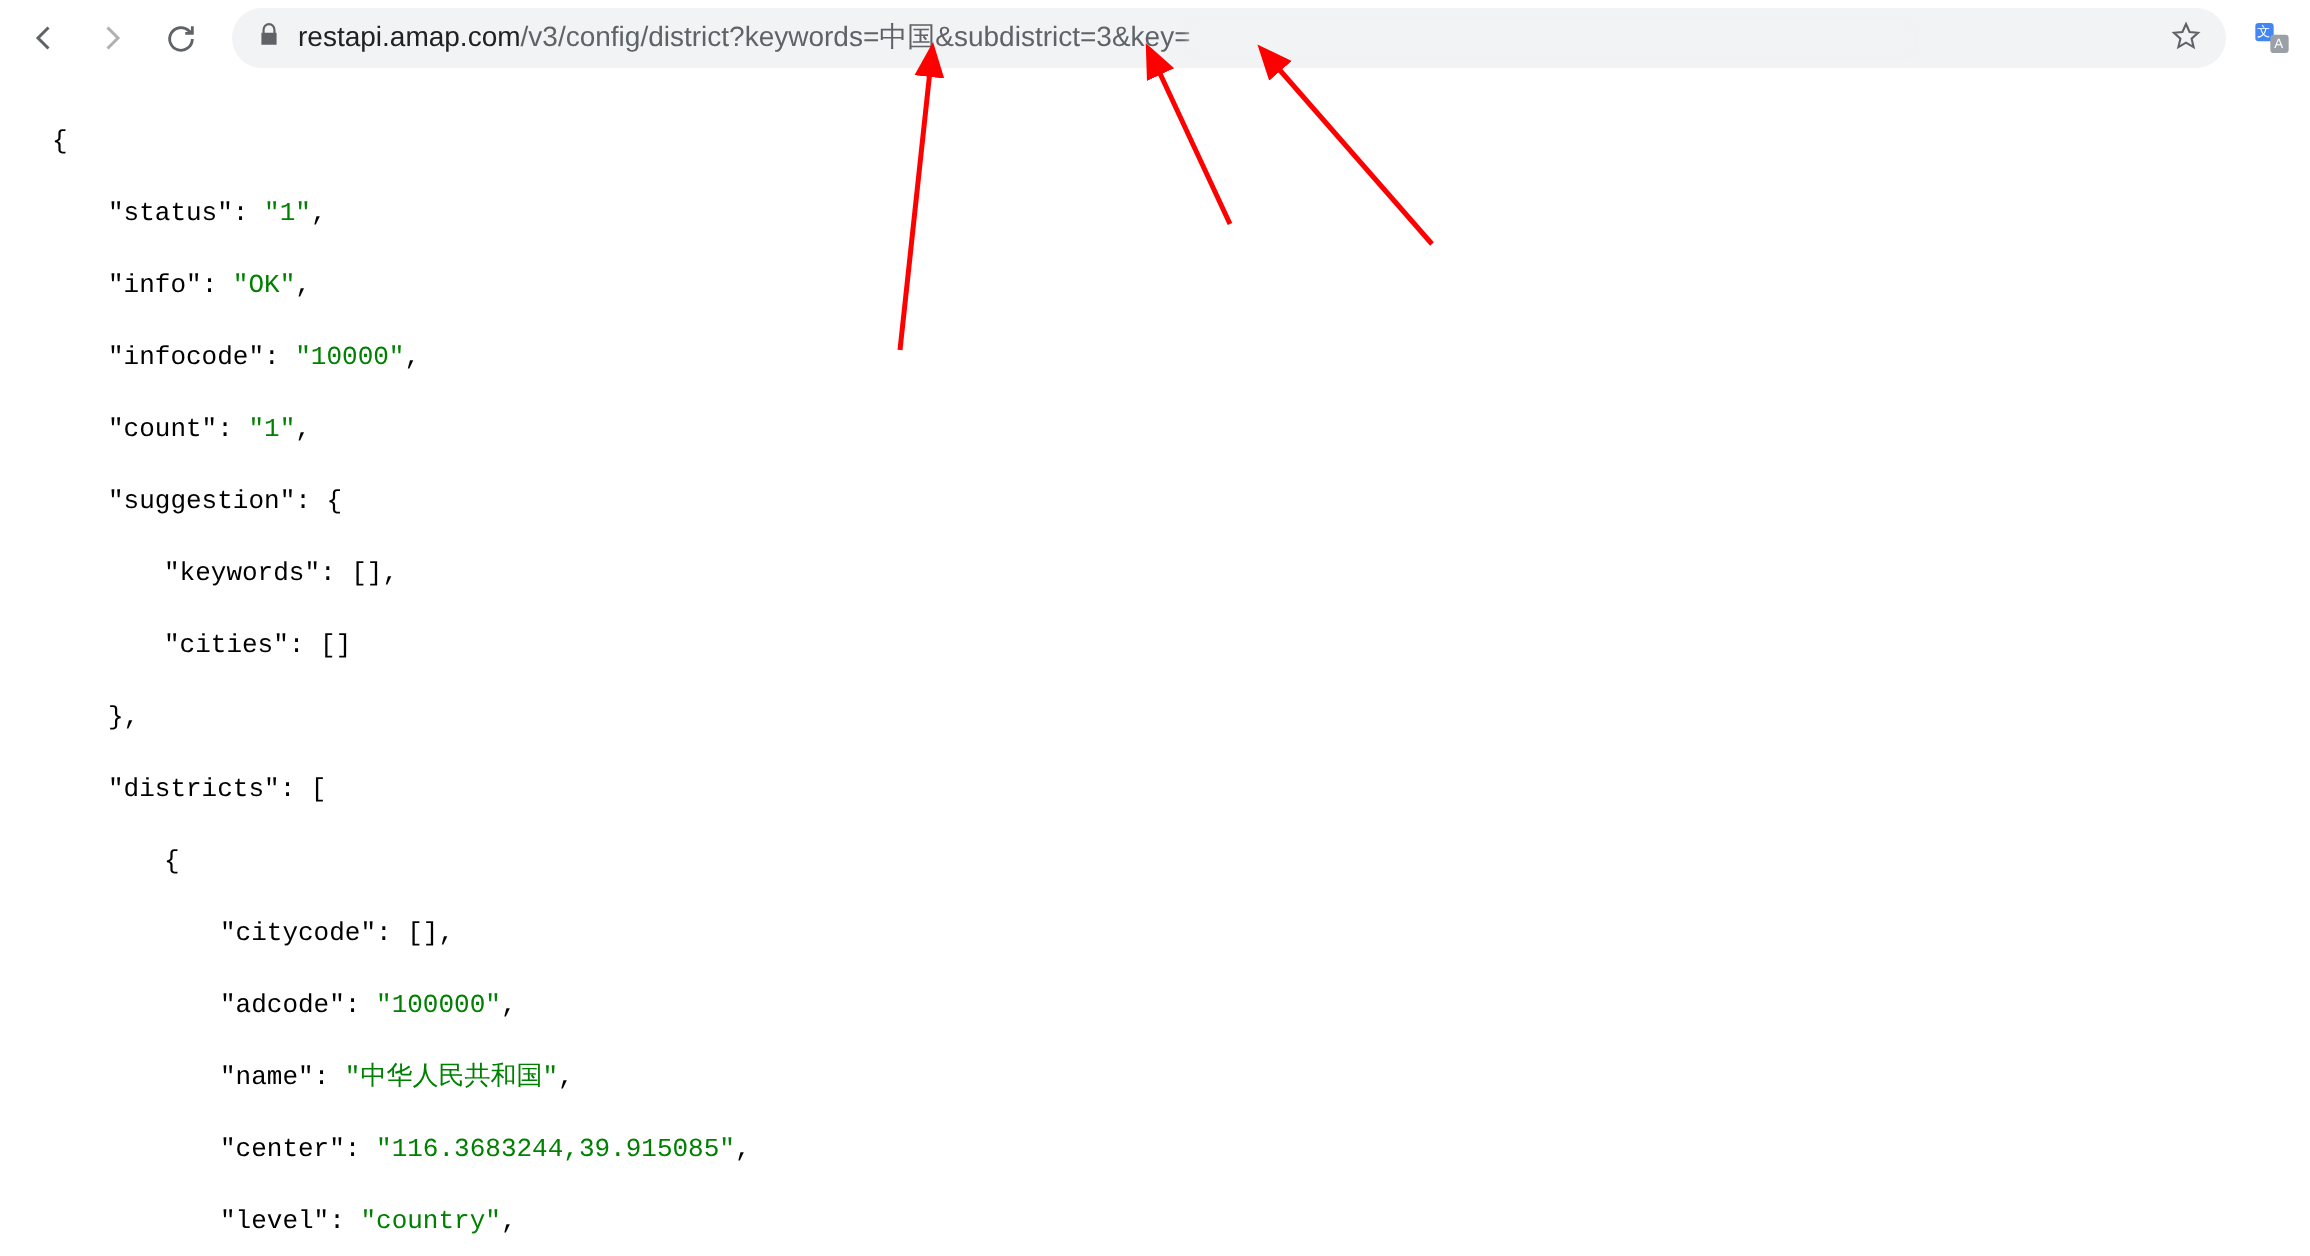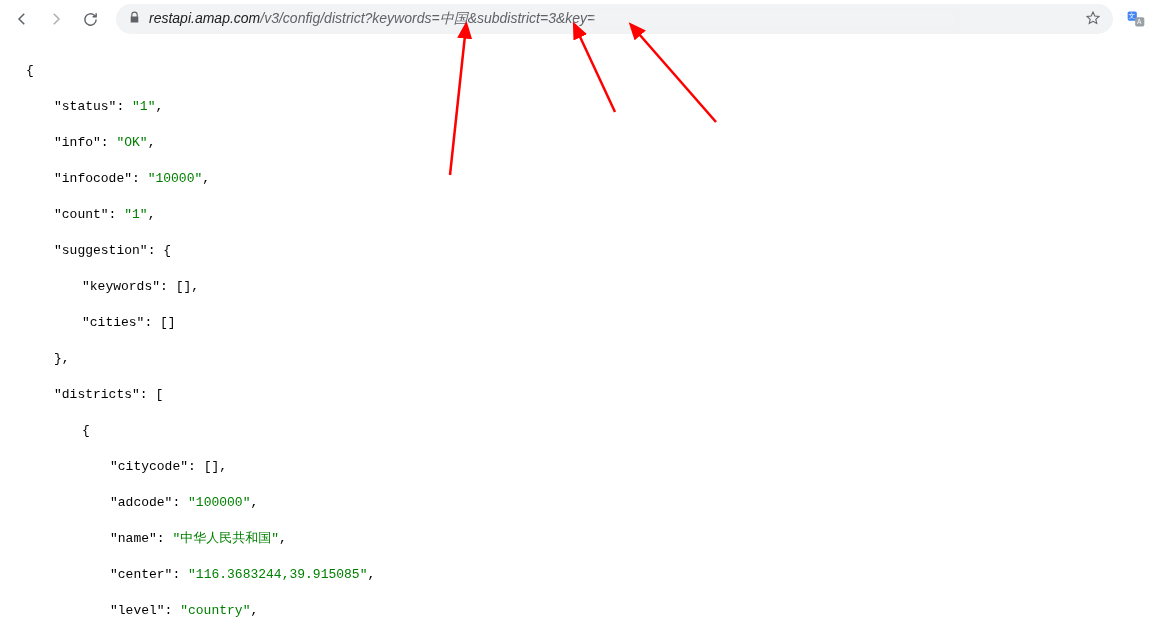--- a/index.html
+++ b/index.html
@@ -34,21 +34,20 @@
     border-radius: 15px;
     display: flex;
     align-items: center;
     padding: 0 12px;
     gap: 8px;
     color: #5f6368;
     font-size: 14px;
     margin: 0 6px;
     overflow: hidden;
     white-space: nowrap;
-    font-style: italic;
   }
   .url-text { color: #202124; }
   .url-text .host { color: #202124; }
   .url-text .path { color: #5f6368; }
   .url-redact {
     display: inline-block;
     width: 360px; height: 14px;
     background: #f1f3f4;
     filter: blur(2px);
     vertical-align: middle;

